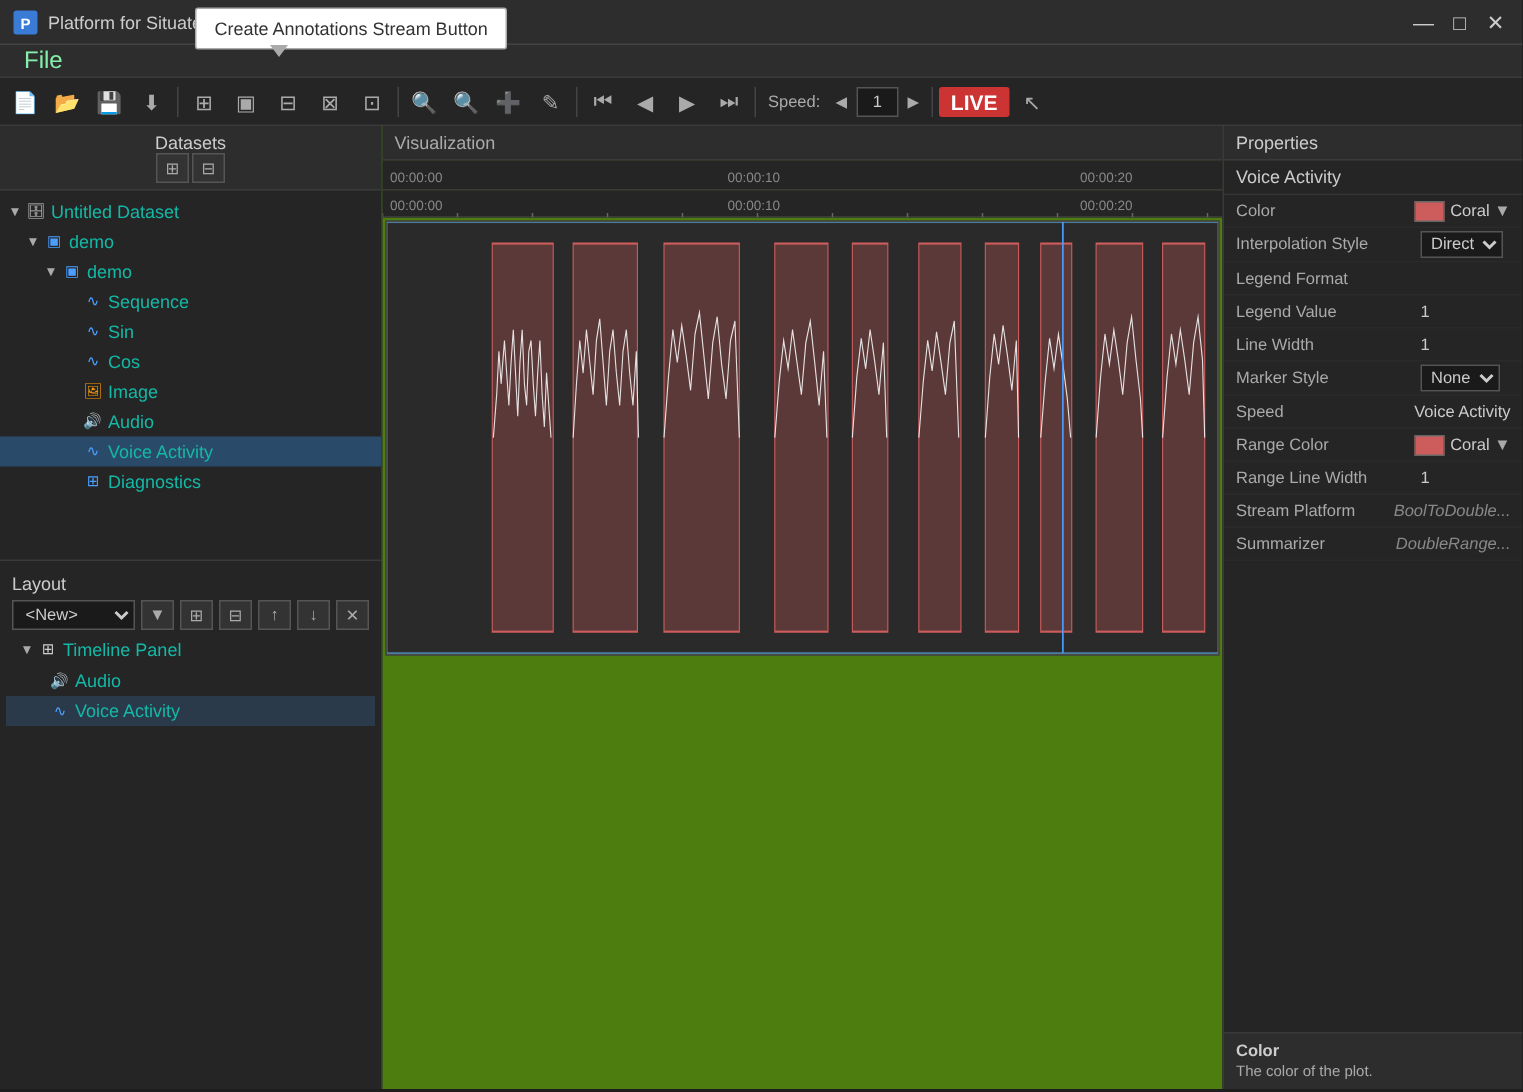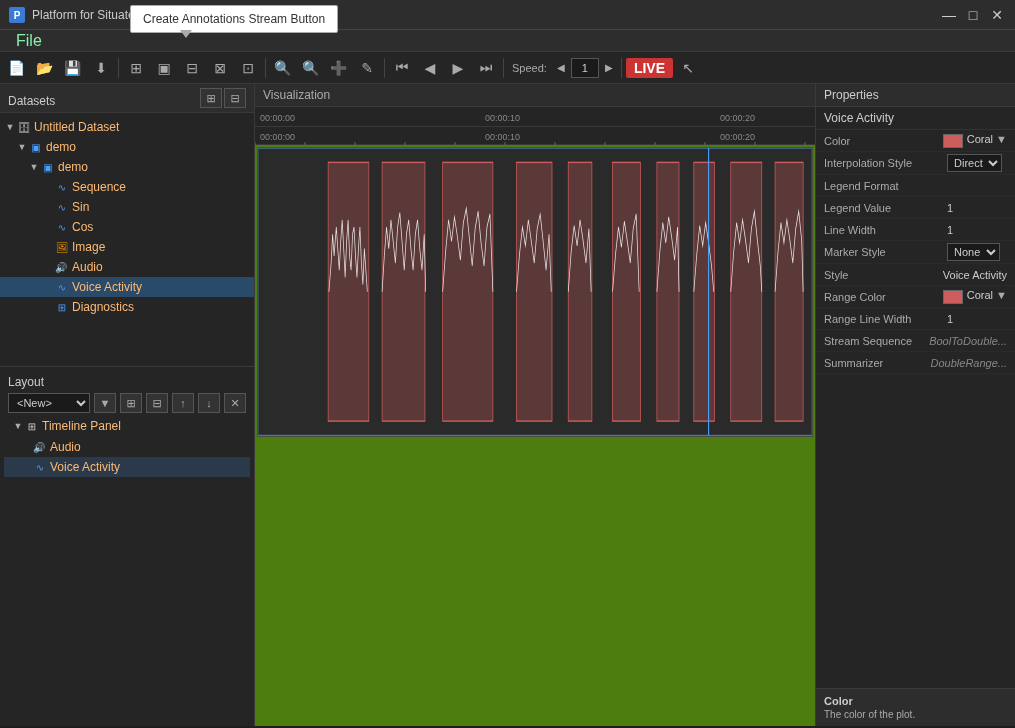--- a/index.html
+++ b/index.html
@@ -26,29 +26,29 @@
 
     
     .tooltip-box { position: absolute; top: 5px; left: 130px; background: white; border: 1px solid #aaa; padding: 6px 12px; color: #333; font-size: 12px; z-index: 100; border-radius: 2px; }
     .tooltip-arrow { position: absolute; top: 30px; left: 180px; width: 0; height: 0; border-left: 6px solid transparent; border-right: 6px solid transparent; border-top: 8px solid #aaa; z-index: 100; }
 
     
     .main-layout { display: flex; height: calc(728px - 86px); }
 
     
     .left-panel { width: 255px; background: #252525; border-right: 1px solid #3a3a3a; display: flex; flex-direction: column; }
-    .panel-header { background: #2d2d2d; padding: 4px 8px; font-size: 12px; color: #aaa; border-bottom: 1px solid #3a3a3a; display: flex; align-items: flex-end; justify-content: space-between; }
+    .panel-header { background: #2d2d2d; padding: 4px 8px; font-size: 12px; color: #aaa; border-bottom: 1px solid #3a3a3a; display: flex; align-items: center; justify-content: space-between; flex-direction: column; }
     .panel-title { color: #ccc; }
 
     
     .dataset-tree { flex: 1; overflow-y: auto; padding: 4px 0; }
     .tree-item { display: flex; align-items: center; padding: 2px 4px; cursor: pointer; white-space: nowrap; }
     .tree-item.selected { background: #2a4a6a; }
     .tree-icon { width: 16px; height: 16px; display: inline-flex; align-items: center; justify-content: center; margin-right: 2px; font-size: 10px; }
-    .tree-label { font-size: 12px; color: #fdba74; }
+    .tree-label { font-size: 12px; color: #14b8a6; }
     .expand-arrow { width: 12px; display: inline-block; text-align: center; font-size: 9px; color: #aaa; }
 
     
     .icon-wave { color: #4a9eff; }
     .icon-db { color: #4a9eff; }
 
     
     .panel-divider { height: 1px; background: #3a3a3a; }
 
     
@@ -424,39 +424,39 @@
       <div class="prop-row">
         <span class="prop-label">Marker Style</span>
         <span class="prop-value">
           <select class="prop-dropdown">
             <option>None</option>
           </select>
         </span>
       </div>
 
       <div class="prop-row">
-        <span class="prop-label">Style</span>
+        <span class="prop-label">Speed</span>
         <span class="prop-value">Voice Activity</span>
       </div>
 
       <div class="prop-row">
         <span class="prop-label">Range Color</span>
         <span class="prop-value">
           <span class="prop-color-swatch" style="background:#cd5c5c;"></span>Coral
           <span style="cursor:pointer;color:#aaa;">▼</span>
         </span>
       </div>
 
       <div class="prop-row">
         <span class="prop-label">Range Line Width</span>
         <span class="prop-value">1</span>
       </div>
 
       <div class="prop-row">
-        <span class="prop-label">Stream Sequence</span>
+        <span class="prop-label">Stream Platform</span>
         <span class="prop-value" style="color:#888;font-style:italic;">BoolToDouble...</span>
       </div>
 
       <div class="prop-row">
         <span class="prop-label">Summarizer</span>
         <span class="prop-value" style="color:#888;font-style:italic;">DoubleRange...</span>
       </div>
 
     </div>
 

